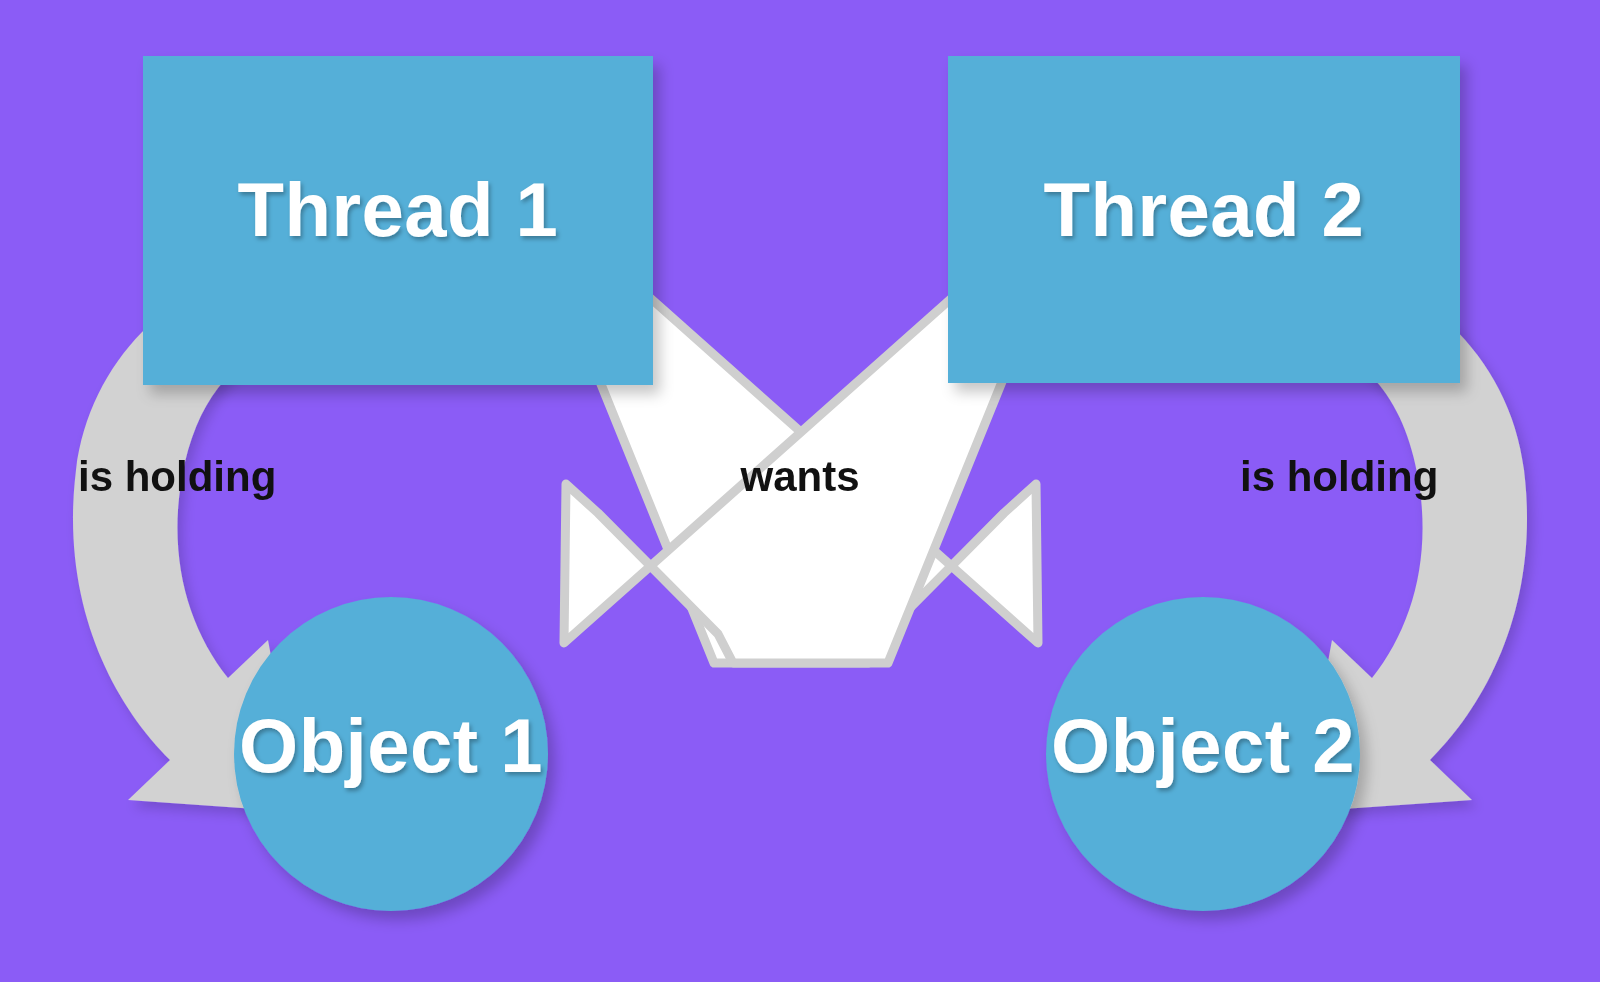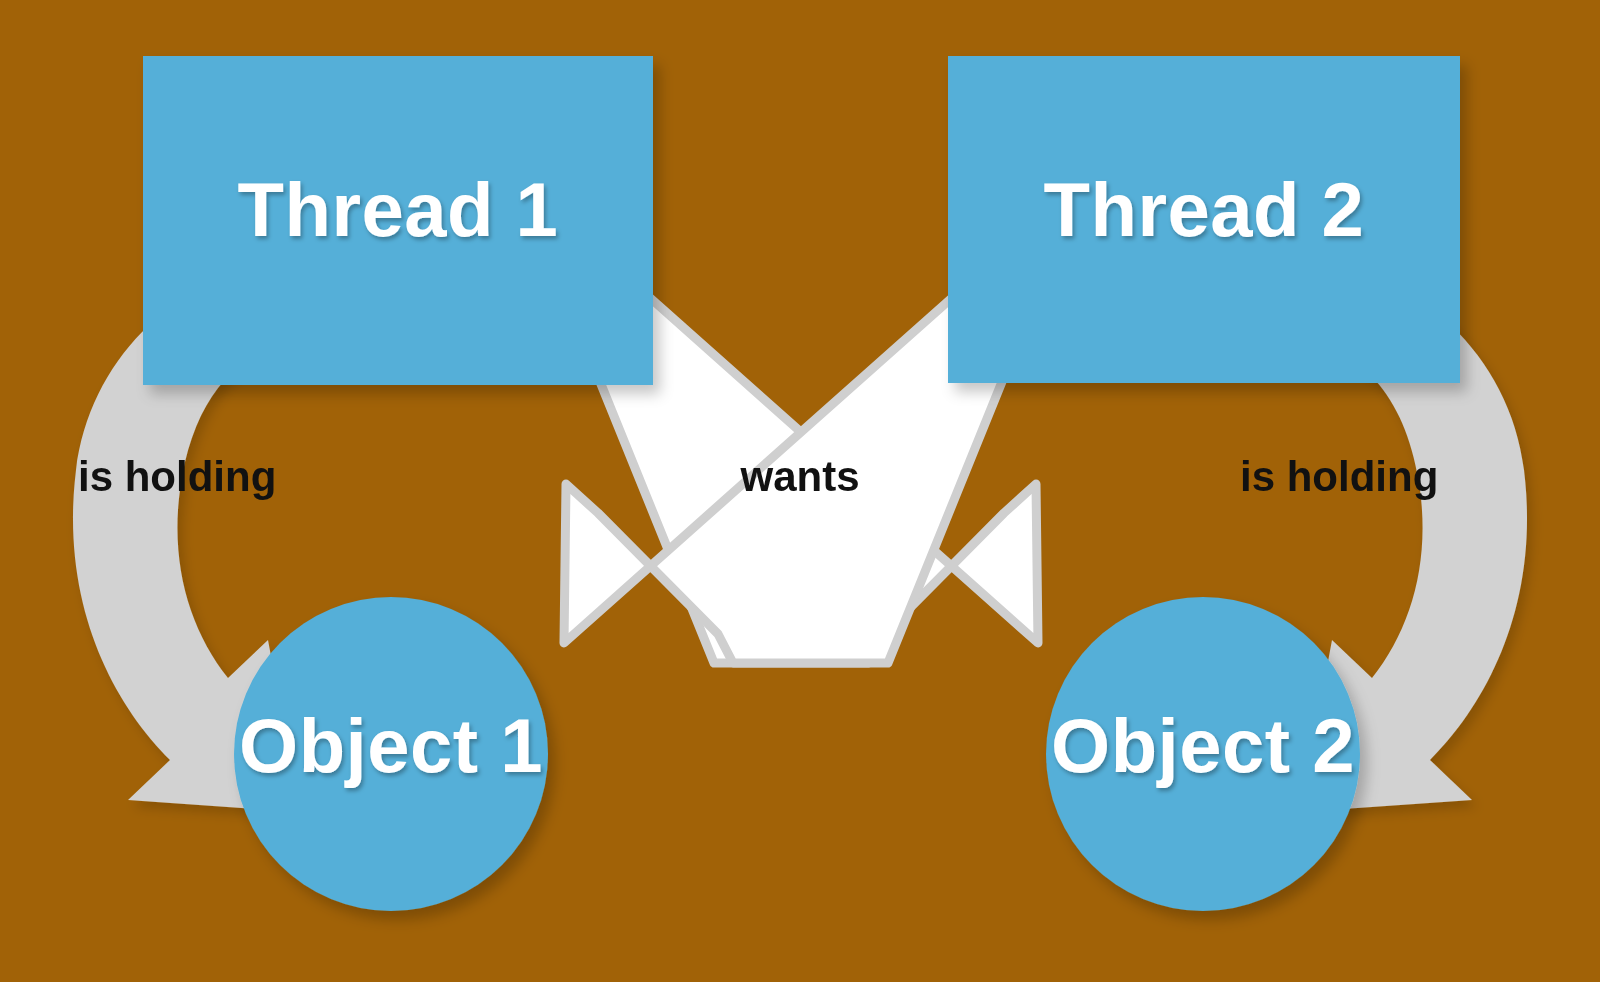--- a/index.html
+++ b/index.html
@@ -7,21 +7,21 @@
     padding: 0;
     background: #ffffff;
   }
   body {
     font-family: "Liberation Sans", sans-serif;
   }
   #stage {
     position: relative;
     width: 1600px;
     height: 982px;
-    background: #a16207;
+    background: #8b5cf6;
     overflow: hidden;
   }
   #diagram-svg {
     position: absolute;
     left: 0;
     top: 0;
     width: 1600px;
     height: 982px;
     display: block;
   }

